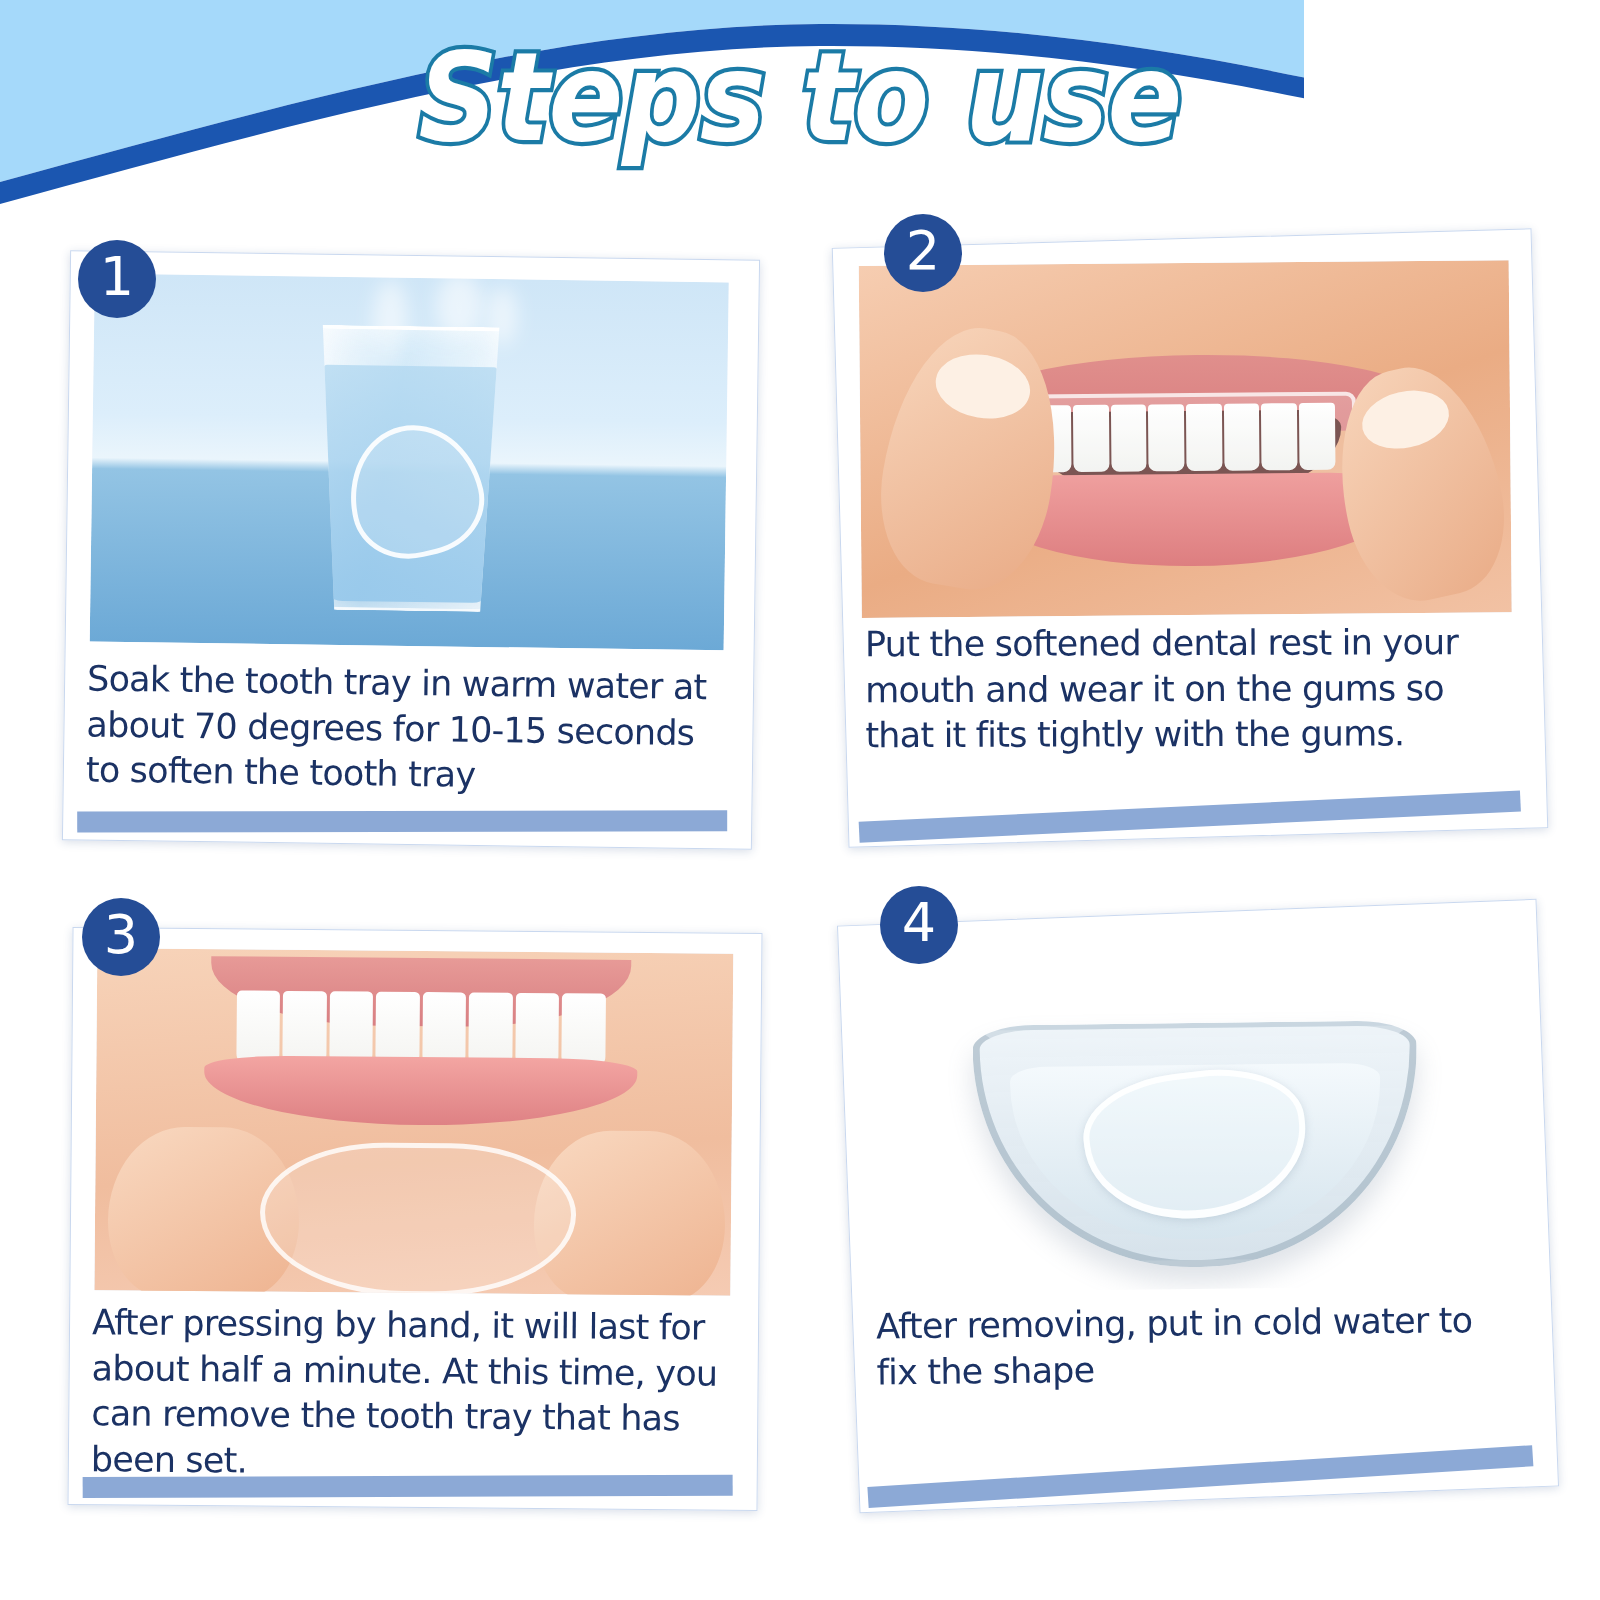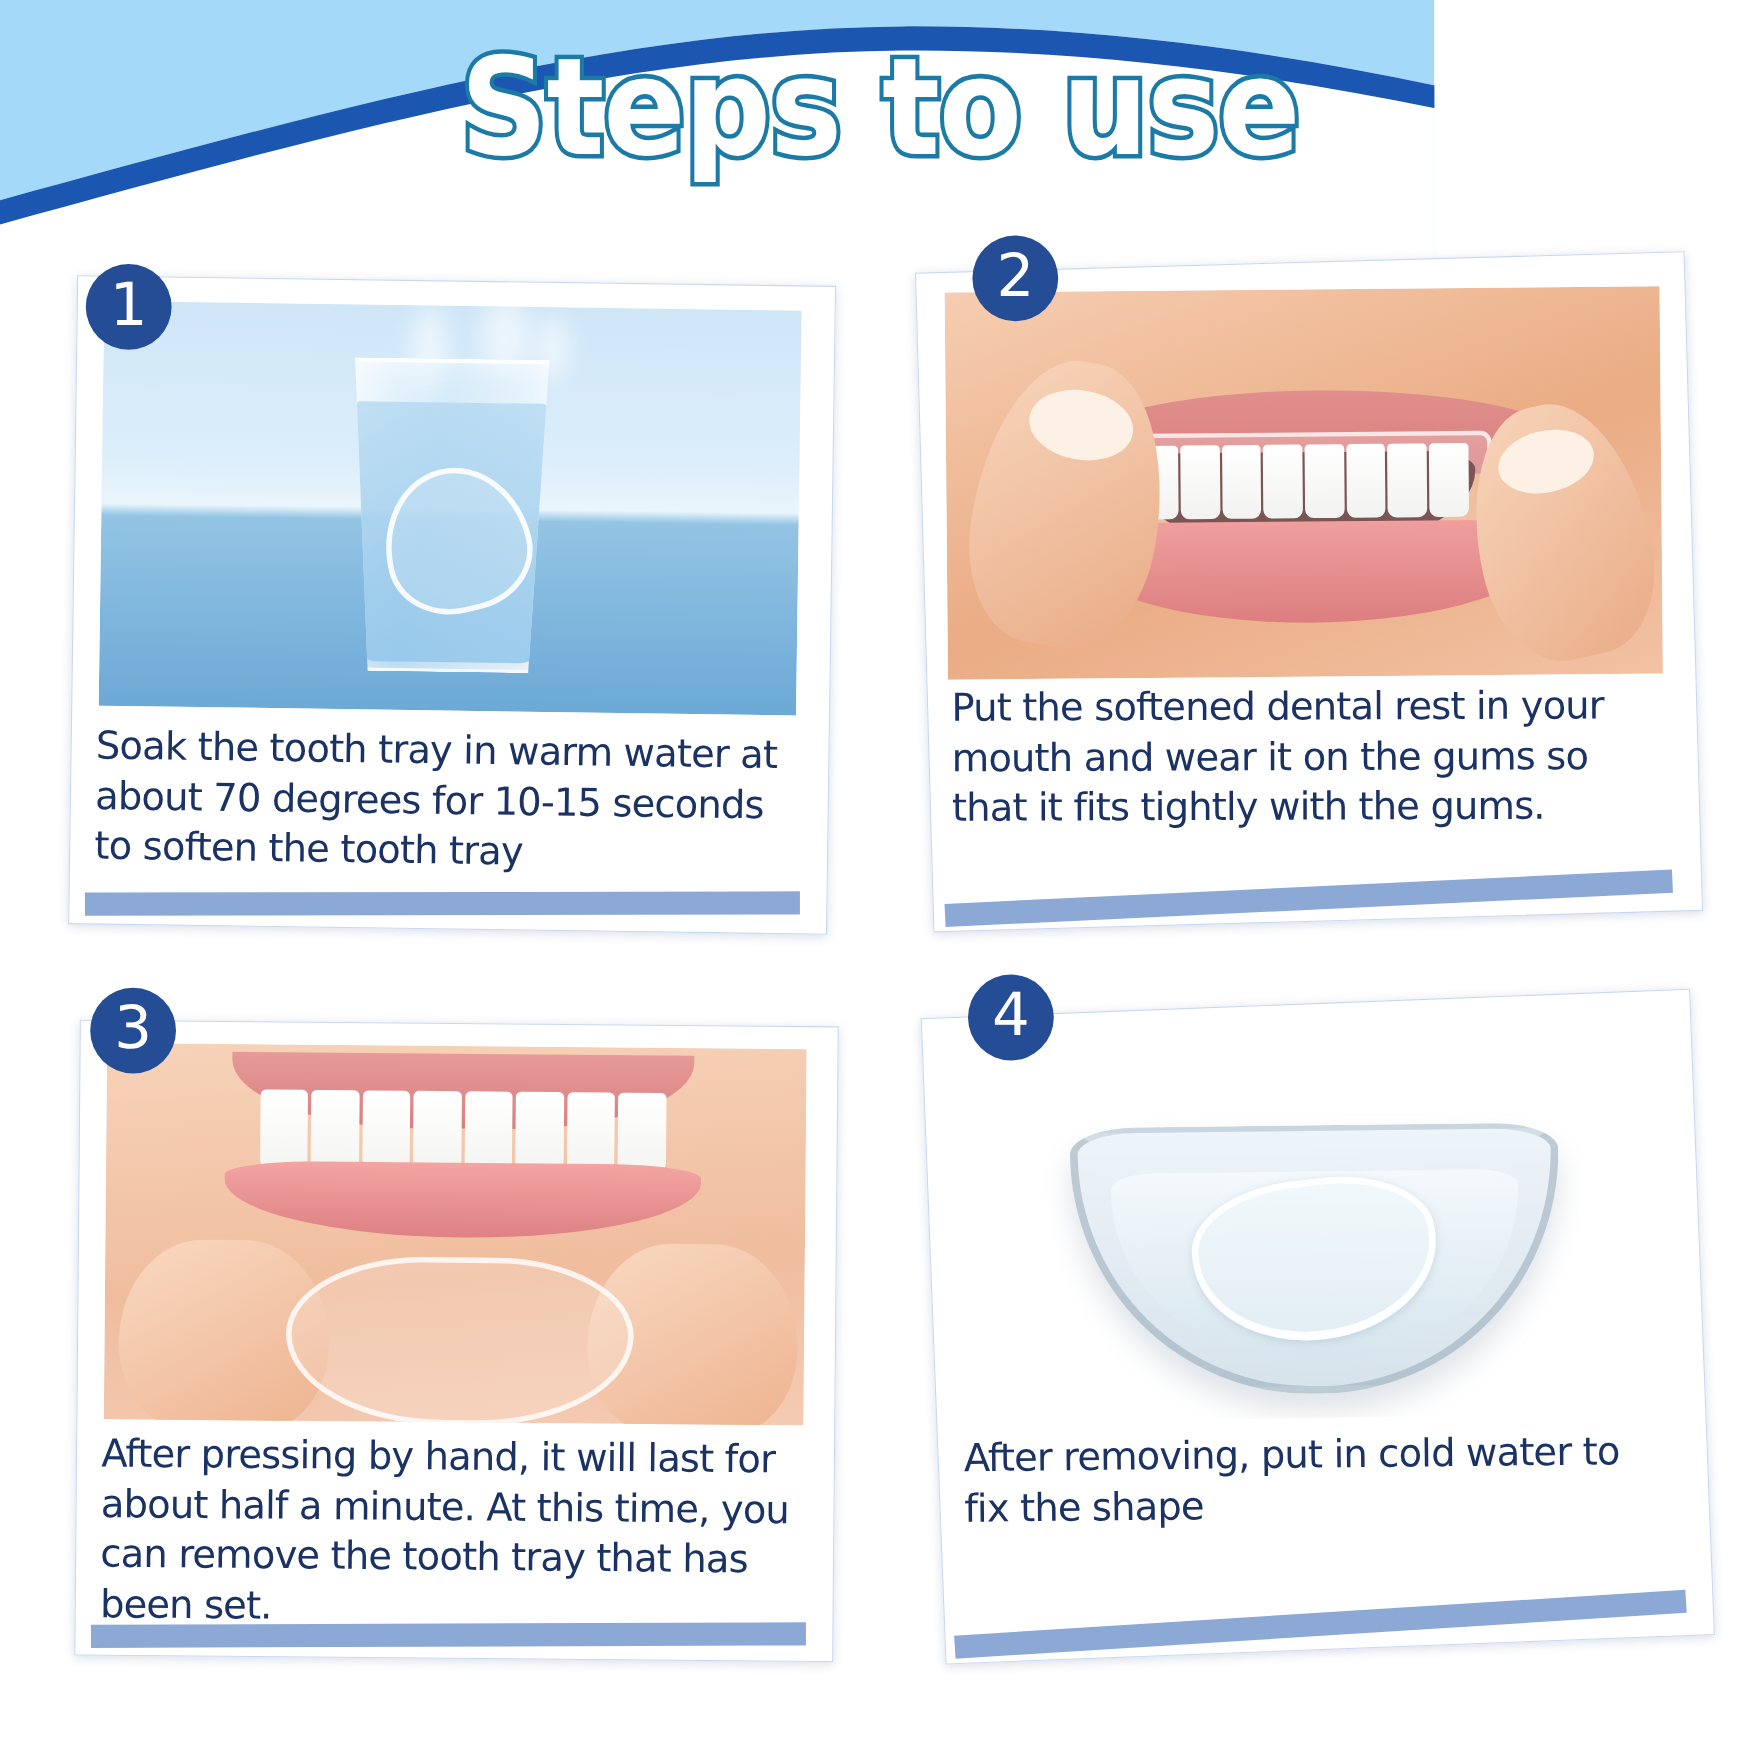--- a/index.html
+++ b/index.html
@@ -3,21 +3,21 @@
 <meta charset="utf-8">
 <style>
   html,body{margin:0;padding:0;}
   body{
     width:1600px;height:1600px;overflow:hidden;position:relative;
     background:#ffffff;
     font-family:"DejaVu Sans", sans-serif;
   }
 
   
-  .header{position:absolute;left:0;top:0;width:1304px;height:230px;overflow:hidden;}
+  .header{position:absolute;left:0;top:0;width:1304px;height:230px;overflow:hidden;font-style:italic;}
   .header-bg{position:absolute;inset:0;background:#a5d9fa;}
   .header svg{position:absolute;left:0;top:0;}
   .title-wrap{
     position:absolute;left:0;top:34px;width:1600px;text-align:center;
     z-index:5;
   }
   .title{
     display:inline-block;
     font-family:"DejaVu Sans", sans-serif;
     font-weight:bold;

